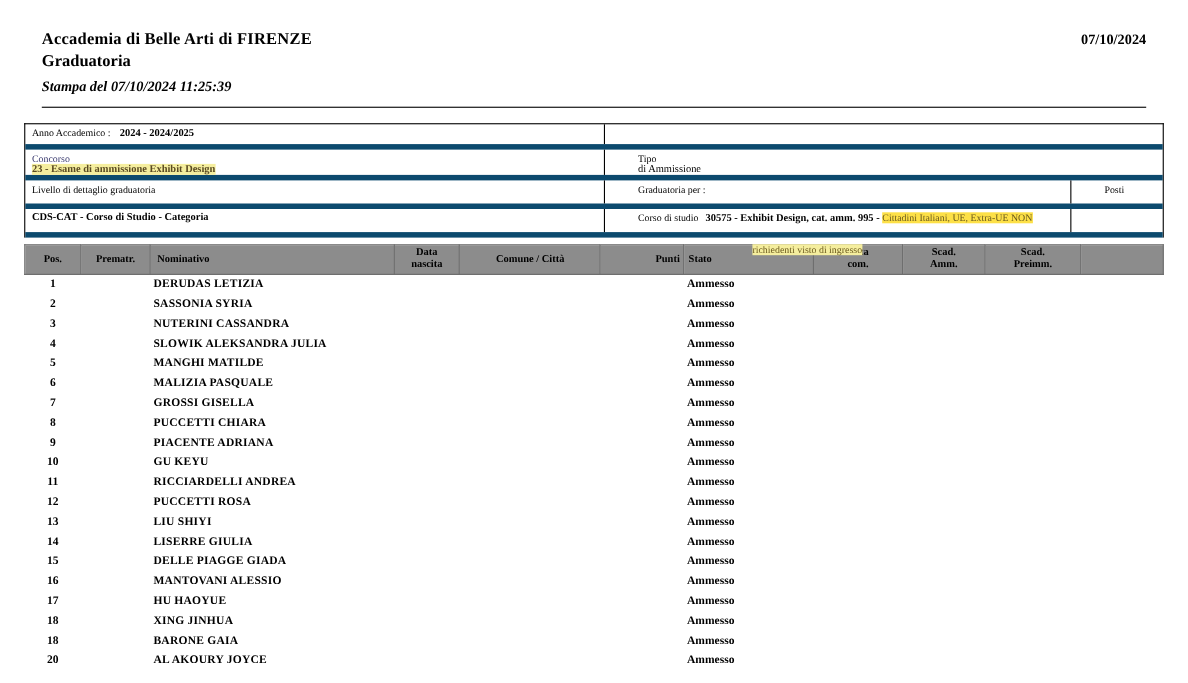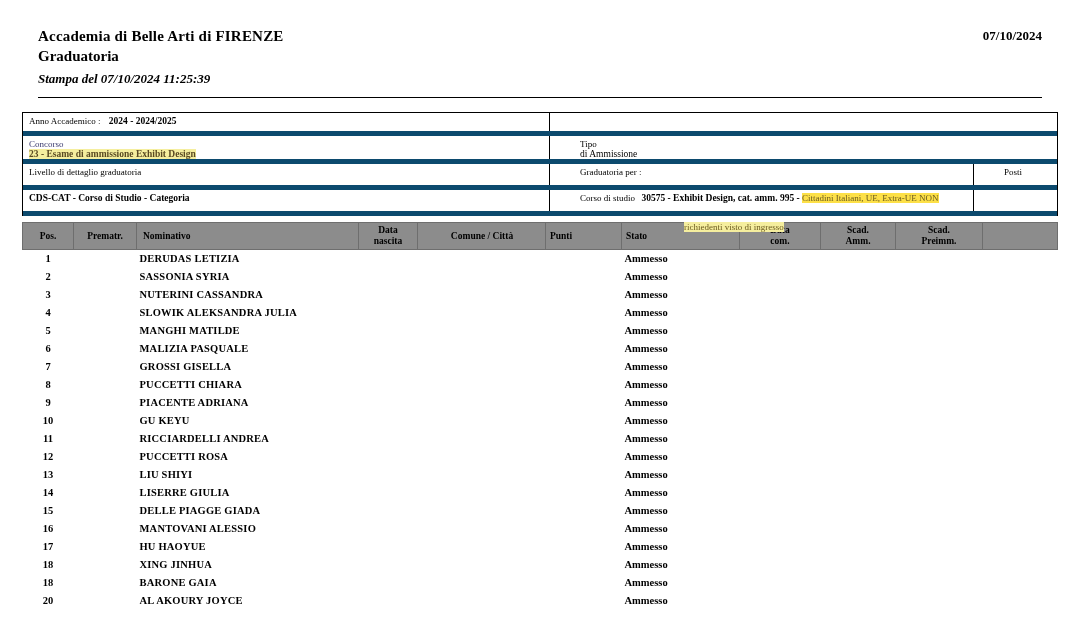--- a/index.html
+++ b/index.html
@@ -126,21 +126,21 @@
     border: 1px solid #6e6e6e;
     padding: 2px 3px;
     line-height: 11px;
     vertical-align: middle;
   }
   .th-pos   { width: 44px; text-align: center; }
   .th-prem  { width: 56px; text-align: center; }
   .th-nom   { width: 212px; text-align: left; padding-left: 6px !important; }
   .th-data  { width: 52px; text-align: center; }
   .th-com   { width: 120px; text-align: center; padding-left: 4px !important; }
-  .th-punti { width: 68px; text-align: left; padding-left: 4px !important; }
+  .th-punti { width: 68px; text-align: right; padding-left: 4px !important; }
   .th-stato { width: 110px; text-align: left; padding-left: 4px !important; }
   .th-datac { width: 74px; text-align: center; }
   .th-scadA { width: 68px; text-align: center; }
   .th-scadP { width: 80px; text-align: center; }
   .th-last  { width: auto; }
 
   .table tbody td {
     padding: 1px 3px;
     font-size: 10.5px;
     font-weight: bold;

